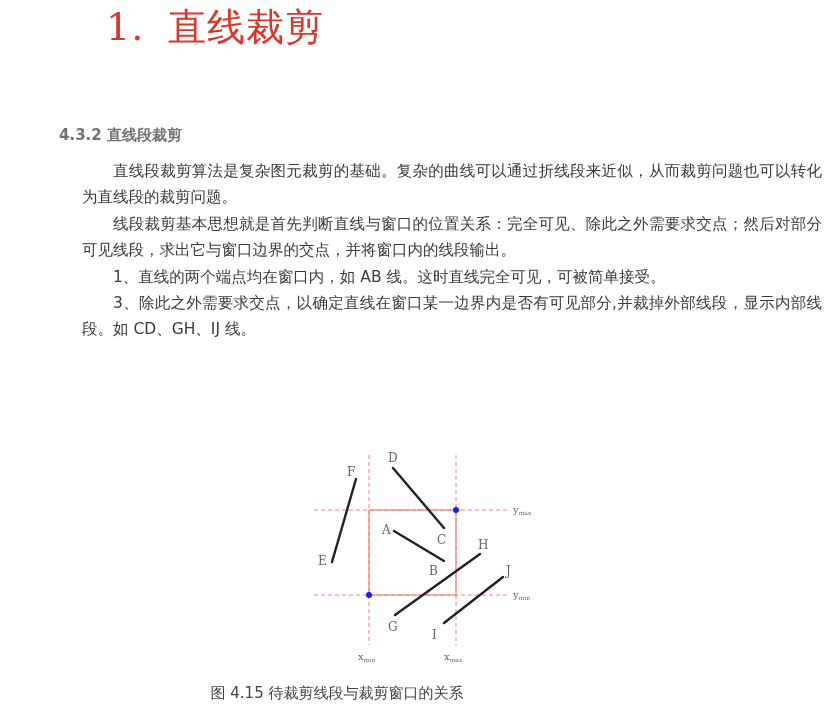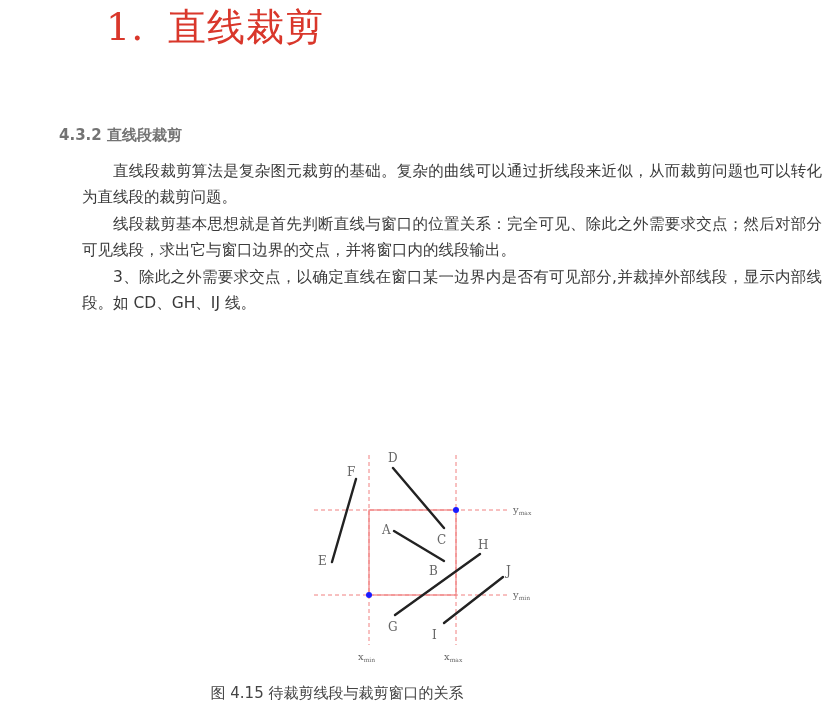--- a/index.html
+++ b/index.html
@@ -24,20 +24,21 @@
 
 <div class="title">
   <span class="num">1.</span><span>直线裁剪</span>
 </div>
 
 <div class="section-head">4.3.2 直线段裁剪</div>
 
 <div class="body-text">
   <p>直线段裁剪算法是复杂图元裁剪的基础。复杂的曲线可以通过折线段来近似，从而裁剪问题也可以转化为直线段的裁剪问题。</p>
   <p>线段裁剪基本思想就是首先判断直线与窗口的位置关系：完全可见、除此之外需要求交点；然后对部分可见线段，求出它与窗口边界的交点，并将窗口内的线段输出。</p>
+  <p>1、直线的两个端点均在窗口内，如 AB 线。这时直线完全可见，可被简单接受。</p>
   <p>3、除此之外需要求交点，以确定直线在窗口某一边界内是否有可见部分,并裁掉外部线段，显示内部线段。如 CD、GH、IJ 线。</p>
 </div>
 
 <div class="diagram">
   <svg width="260" height="225" viewBox="0 0 260 225" xmlns="http://www.w3.org/2000/svg">
 
     <g stroke="#f08080" stroke-width="1" stroke-dasharray="4,3" fill="none">
       <line x1="14" y1="65" x2="210" y2="65"></line>
       <line x1="14" y1="150" x2="210" y2="150"></line>
       <line x1="69" y1="10" x2="69" y2="200"></line>

